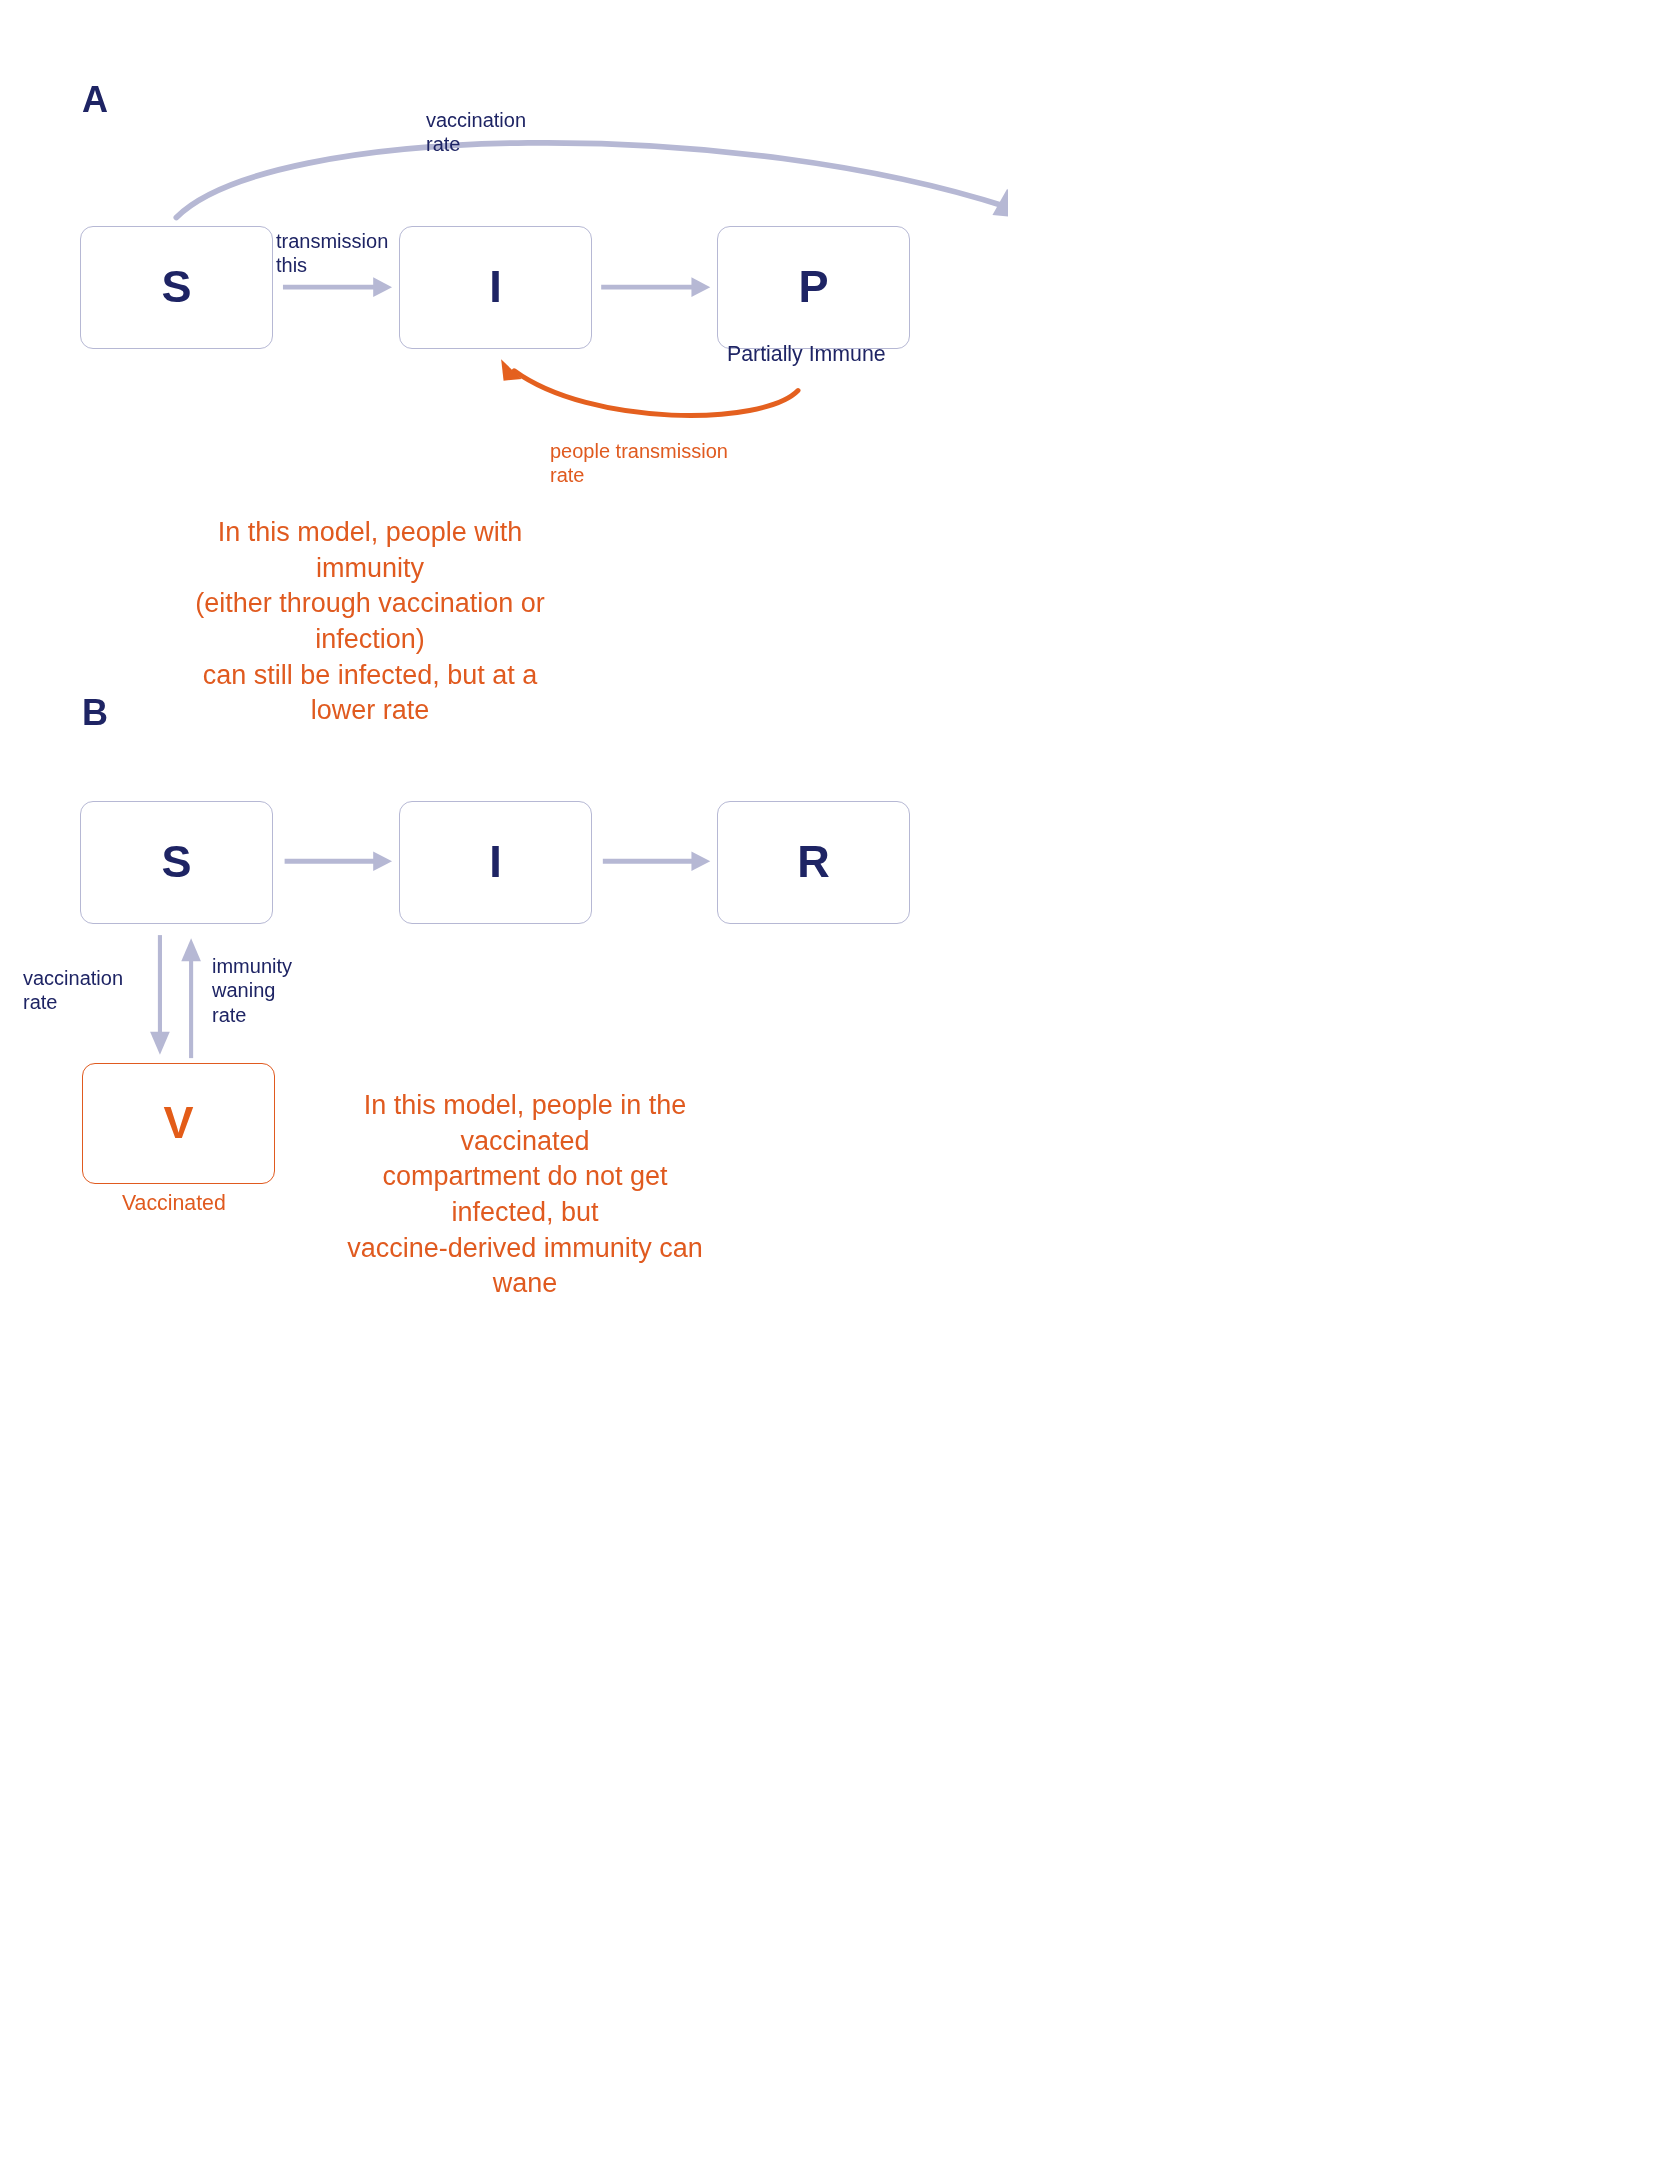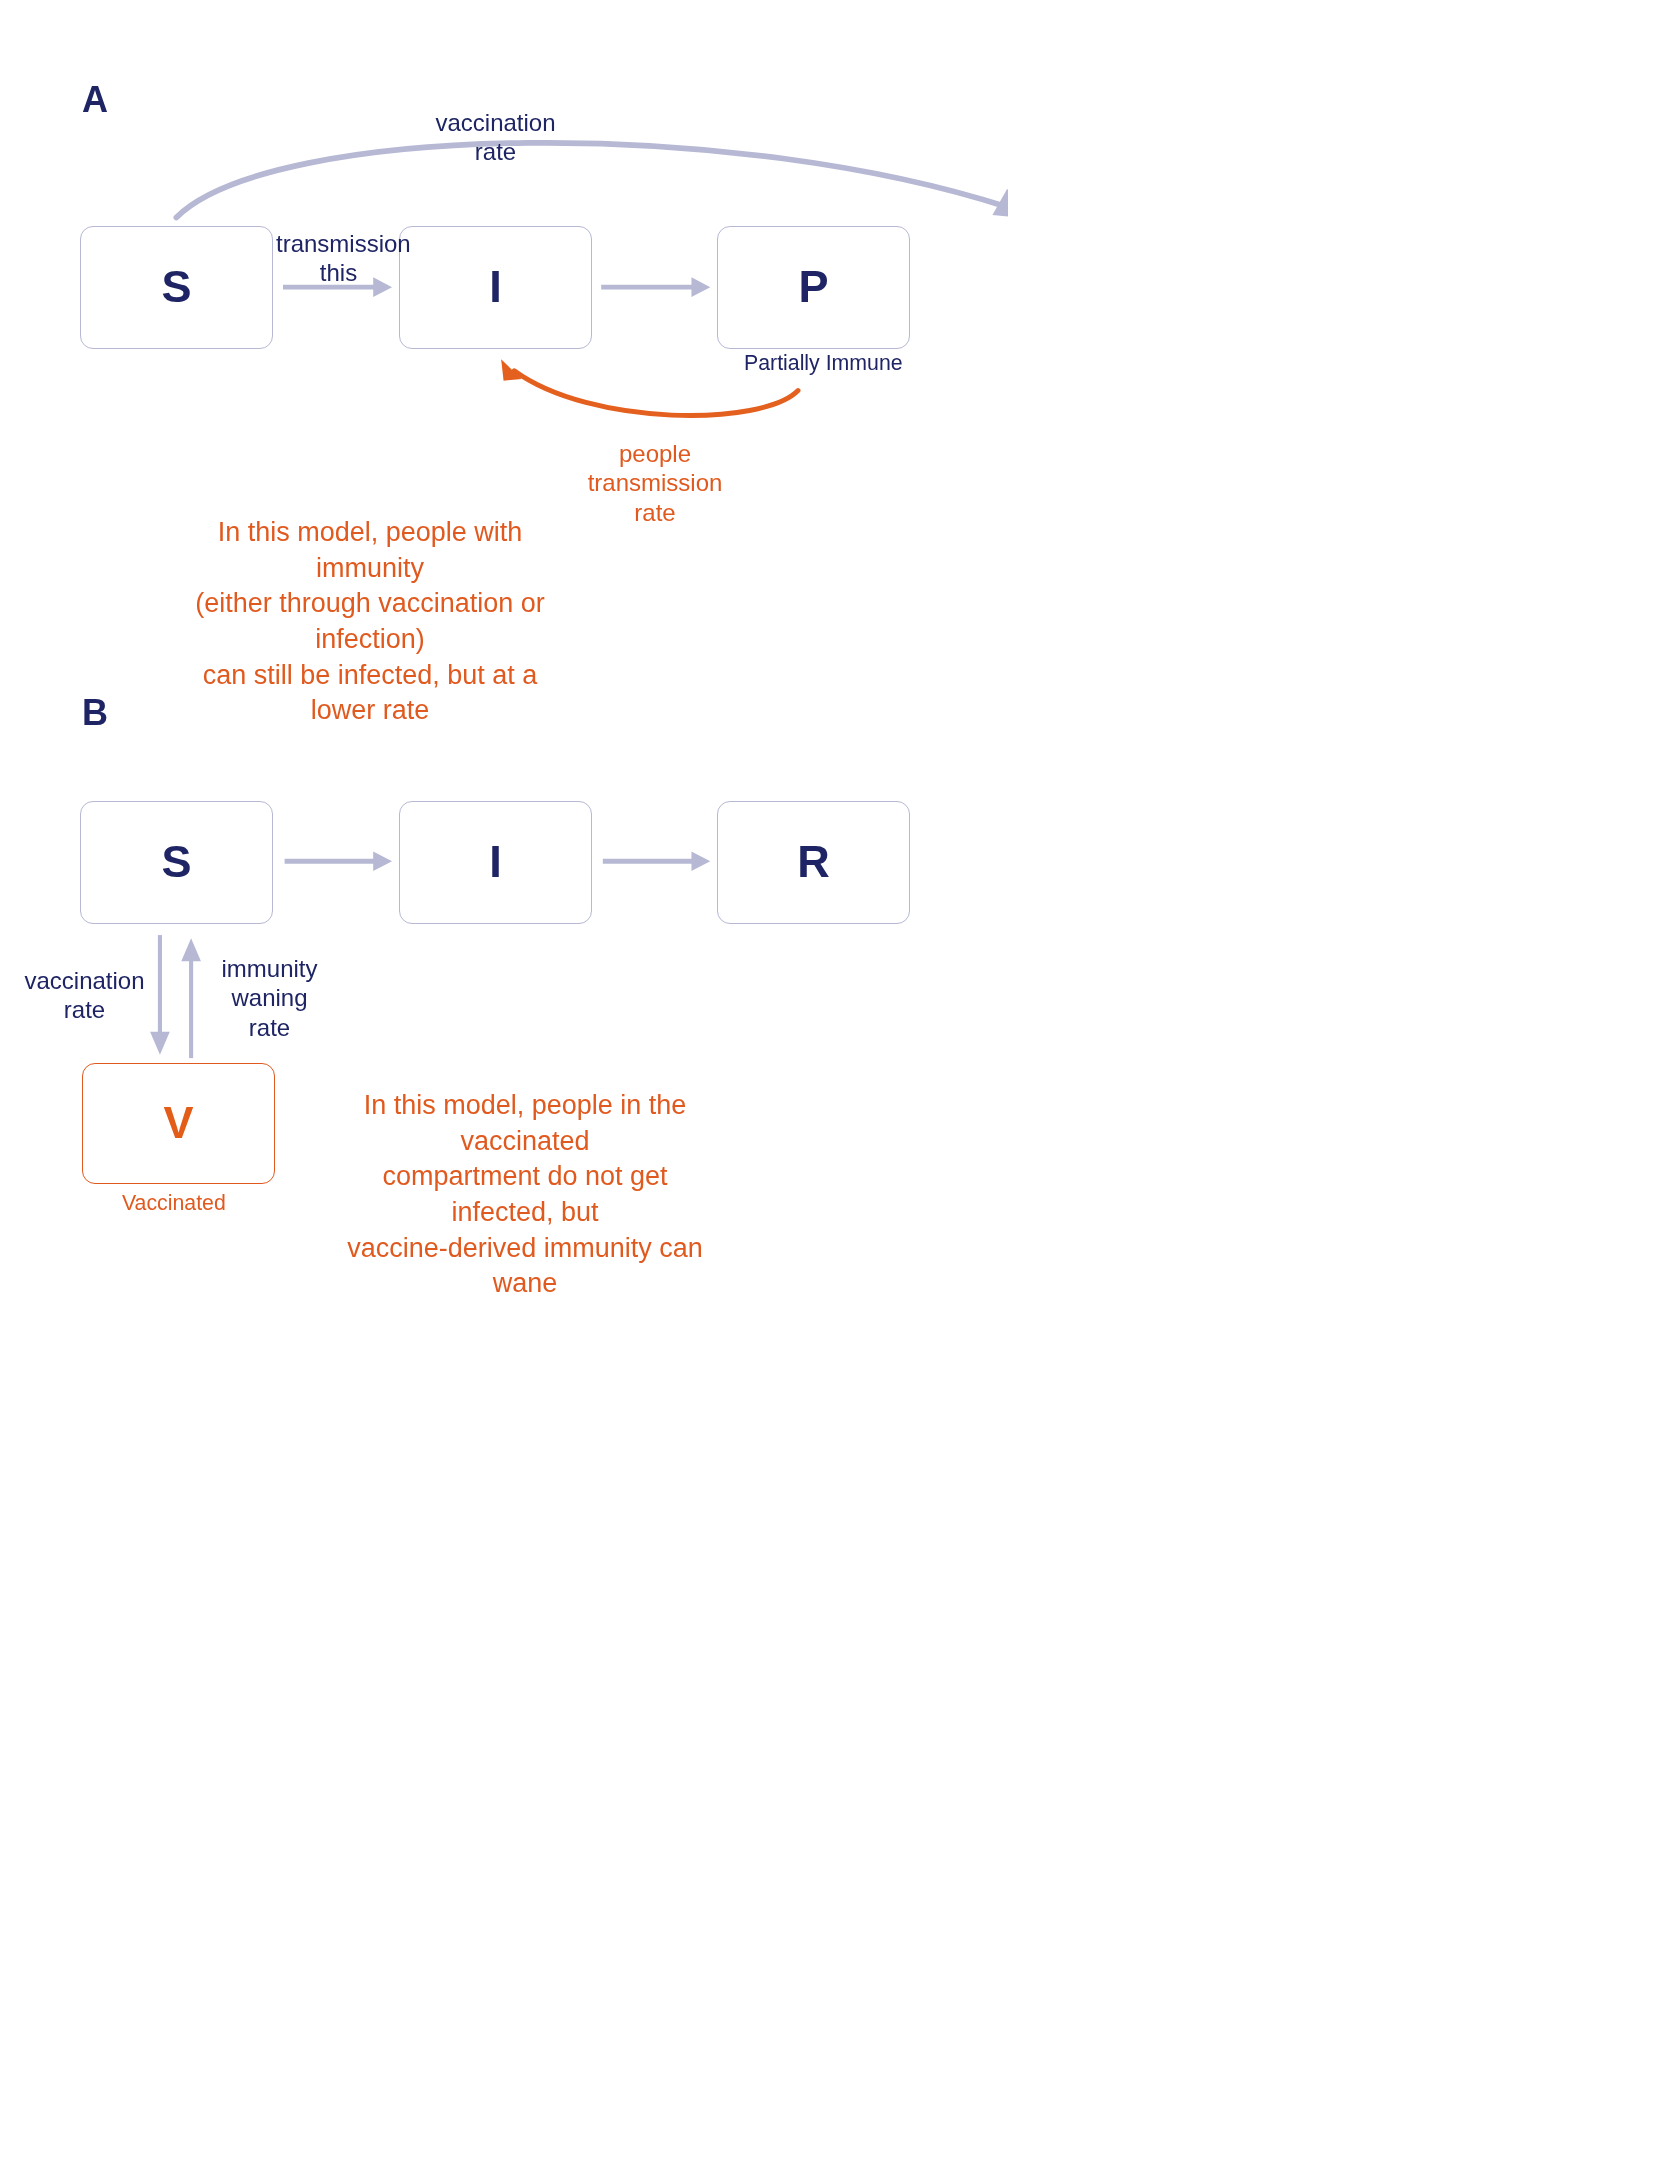--- a/index.html
+++ b/index.html
@@ -39,27 +39,27 @@
   
   #box-b-s{left:80px;top:801px;}
   #box-b-i{left:399px;top:801px;}
   #box-b-r{left:717px;top:801px;}
   #box-b-v{left:82px;top:1063px;height:121px;}
 
   
   .sublabel{
     position:absolute;font-size:21.3px;color:#1e2464;white-space:nowrap;
   }
-  #label-partially-immune{left:727px;top:351px;margin-left:17px;}
+  #label-partially-immune{left:727px;top:342px;}
   #label-vaccinated{left:122px;top:1191px;color:#e05a1f;font-size:21.3px;}
 
   
   .rate-label{
-    position:absolute;font-size:24px;color:#1e2464;line-height:1.22;
-    text-align:center;white-space:pre-line;
+    position:absolute;font-size:20px;color:#1e2464;line-height:1.22;
+    white-space:pre-line;
   }
   #label-vaccination-rate-a{left:426px;top:108px;width:139px;}
   #label-transmission-rate{left:276px;top:229px;width:125px;}
   #label-reduced-transmission{
     left:550px;top:439px;width:210px;color:#e05a1f;
   }
   #label-vaccination-rate-b{left:23px;top:966px;width:123px;}
   #label-immunity-waning{left:212px;top:954px;width:115px;}
 
   

